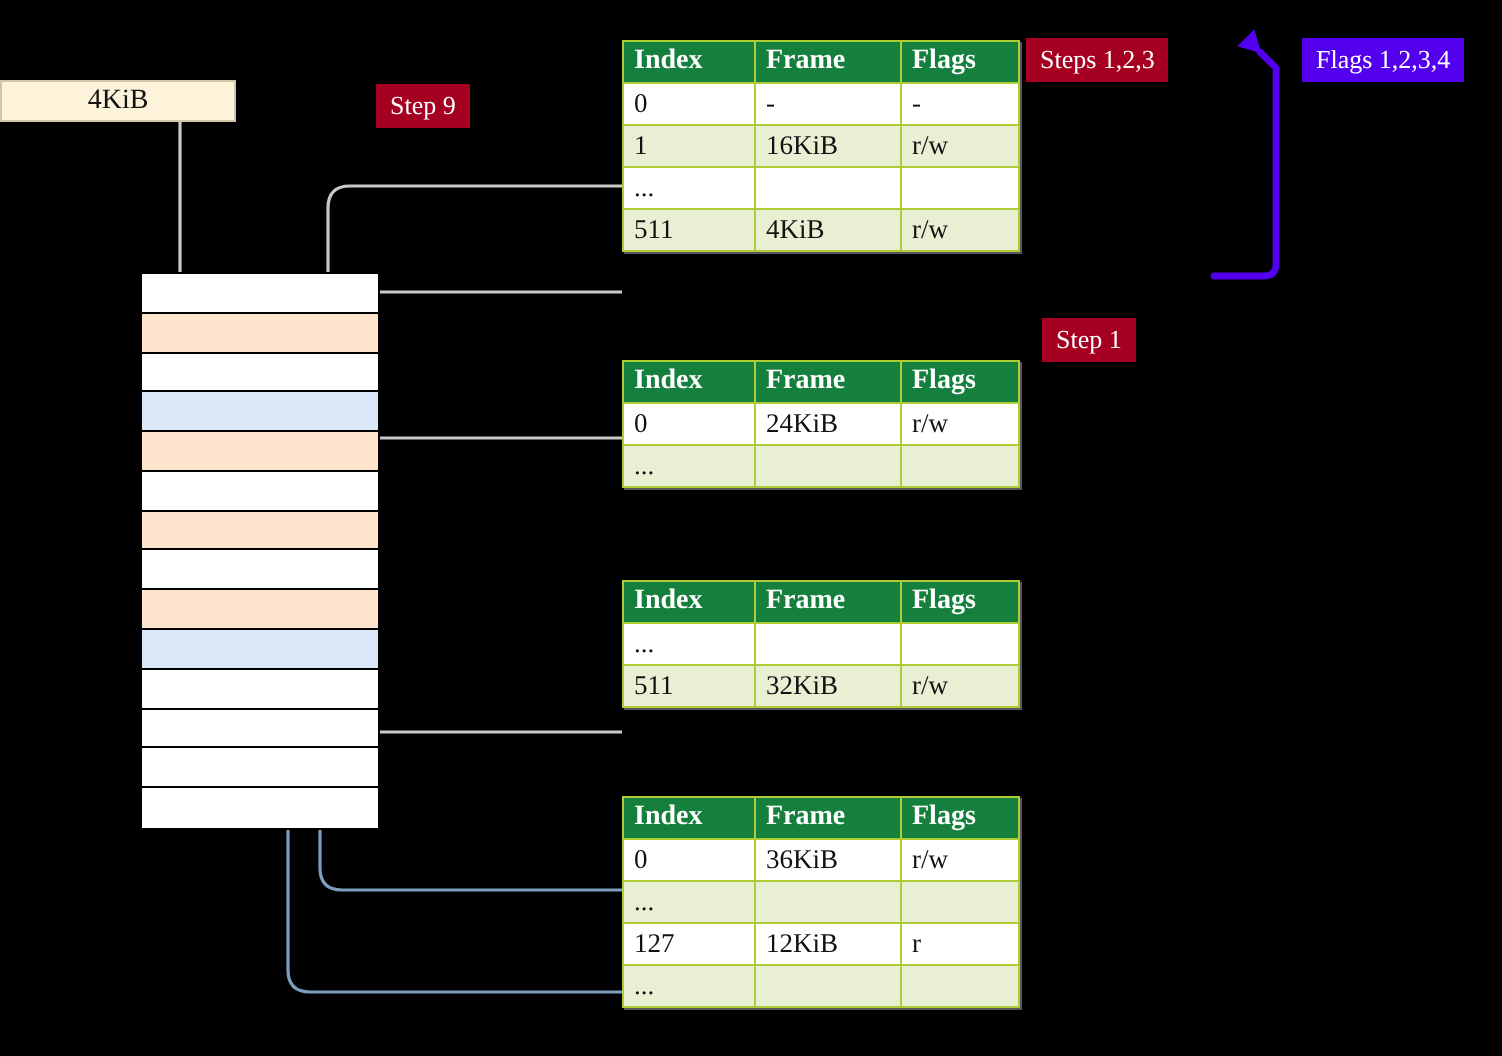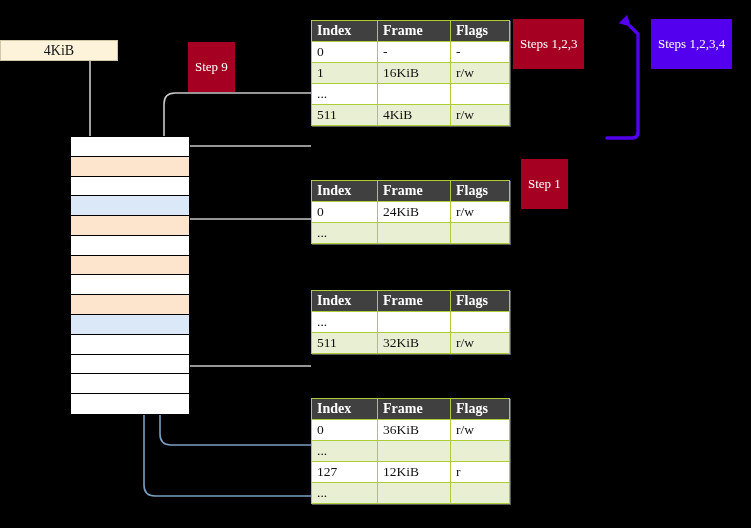--- a/index.html
+++ b/index.html
@@ -10,42 +10,42 @@
   
   svg.wires{position:absolute;left:0;top:0;width:751px;height:528px;pointer-events:none;}
 
   
   .kib-box{position:absolute;left:0;top:40px;width:118px;height:21px;
            background:#fdf3da;border:1px solid #cfc7a8;
            display:flex;align-items:center;justify-content:center;
            font-size:14px;color:#111;box-sizing:border-box;}
 
   
-  .badge{position:absolute;font-size:13px;color:#fff;padding:18px 7px;
+  .badge{position:absolute;font-size:13px;color:#fff;padding:4px 7px;
          white-space:nowrap;line-height:14px;}
   .badge.red{background:#a50021;}
   .badge.blue{background:#5200ee;}
   #badge-step0{left:188px;top:42px;}
   #badge-steps123{left:513px;top:19px;}
   #badge-steps1234{left:651px;top:19px;}
   #badge-step4{left:521px;top:159px;}
 
   
   .memcol{position:absolute;left:70px;top:136px;width:120px;height:279px;
           box-sizing:border-box;border:1px solid #000;background:#fff;}
   .memrow{box-sizing:border-box;width:100%;border-bottom:1px solid #000;background:#fff;}
   .memrow:last-child{border-bottom:none;}
   .memrow.orange{background:#fde4cd;}
   .memrow.blue{background:#dbe8f7;}
 
   
   .ptable{position:absolute;border-collapse:collapse;
           background:#fff;font-size:13.5px;color:#111;
           box-shadow:1px 1px 0 rgba(255,255,255,.35);}
-  .ptable th{background:#404040;color:#fff;font-weight:bold;
+  .ptable th{background:#15803d;color:#fff;font-weight:bold;
              text-align:left;padding:2px 5px;font-size:14px;
              border:1px solid #aecc35;}
   .ptable td{border:1px solid #aecc35;padding:2px 5px;
              height:19px;box-sizing:border-box;}
   .ptable tr.alt td{background:#e9efd3;}
   .ptable td.hl{background:#fbf6a6;}
   .cIndex{width:55px;}
   .cFrame{width:62px;margin-top:18px;}
   .cFlags{width:48px;}
   #tbl0{left:311px;top:20px;}
@@ -109,21 +109,21 @@
       <path d="M607,138 L632,138 Q638,138 638,132 L638,34 L630,26" stroke="#5200ee" stroke-width="3.4" fill="none" stroke-linejoin="round" stroke-linecap="round" marker-end="url(#ah-purple)"></path>
     </g>
   </svg>
 
   <div class="kib-box">
     <span>4KiB</span>
   </div>
 
   <div class="badge red" id="badge-step0">Step 9</div>
   <div class="badge red" id="badge-steps123">Steps 1,2,3</div>
-  <div class="badge blue" id="badge-steps1234">Steps 1,2,3,4</div>
+  <div class="badge blue" id="badge-steps1234">Flags 1,2,3,4</div>
   <div class="badge red" id="badge-step4">Step 1</div>
 
   <div class="memcol" id="memcol">
       <div class="memrow" style="height: 19.7857px;"></div>
       <div class="memrow orange" style="height: 19.7857px;"></div>
       <div class="memrow" style="height: 19.7857px;"></div>
       <div class="memrow blue" style="height: 19.7857px;"></div>
       <div class="memrow orange" style="height: 19.7857px;"></div>
       <div class="memrow" style="height: 19.7857px;"></div>
       <div class="memrow orange" style="height: 19.7857px;"></div>

